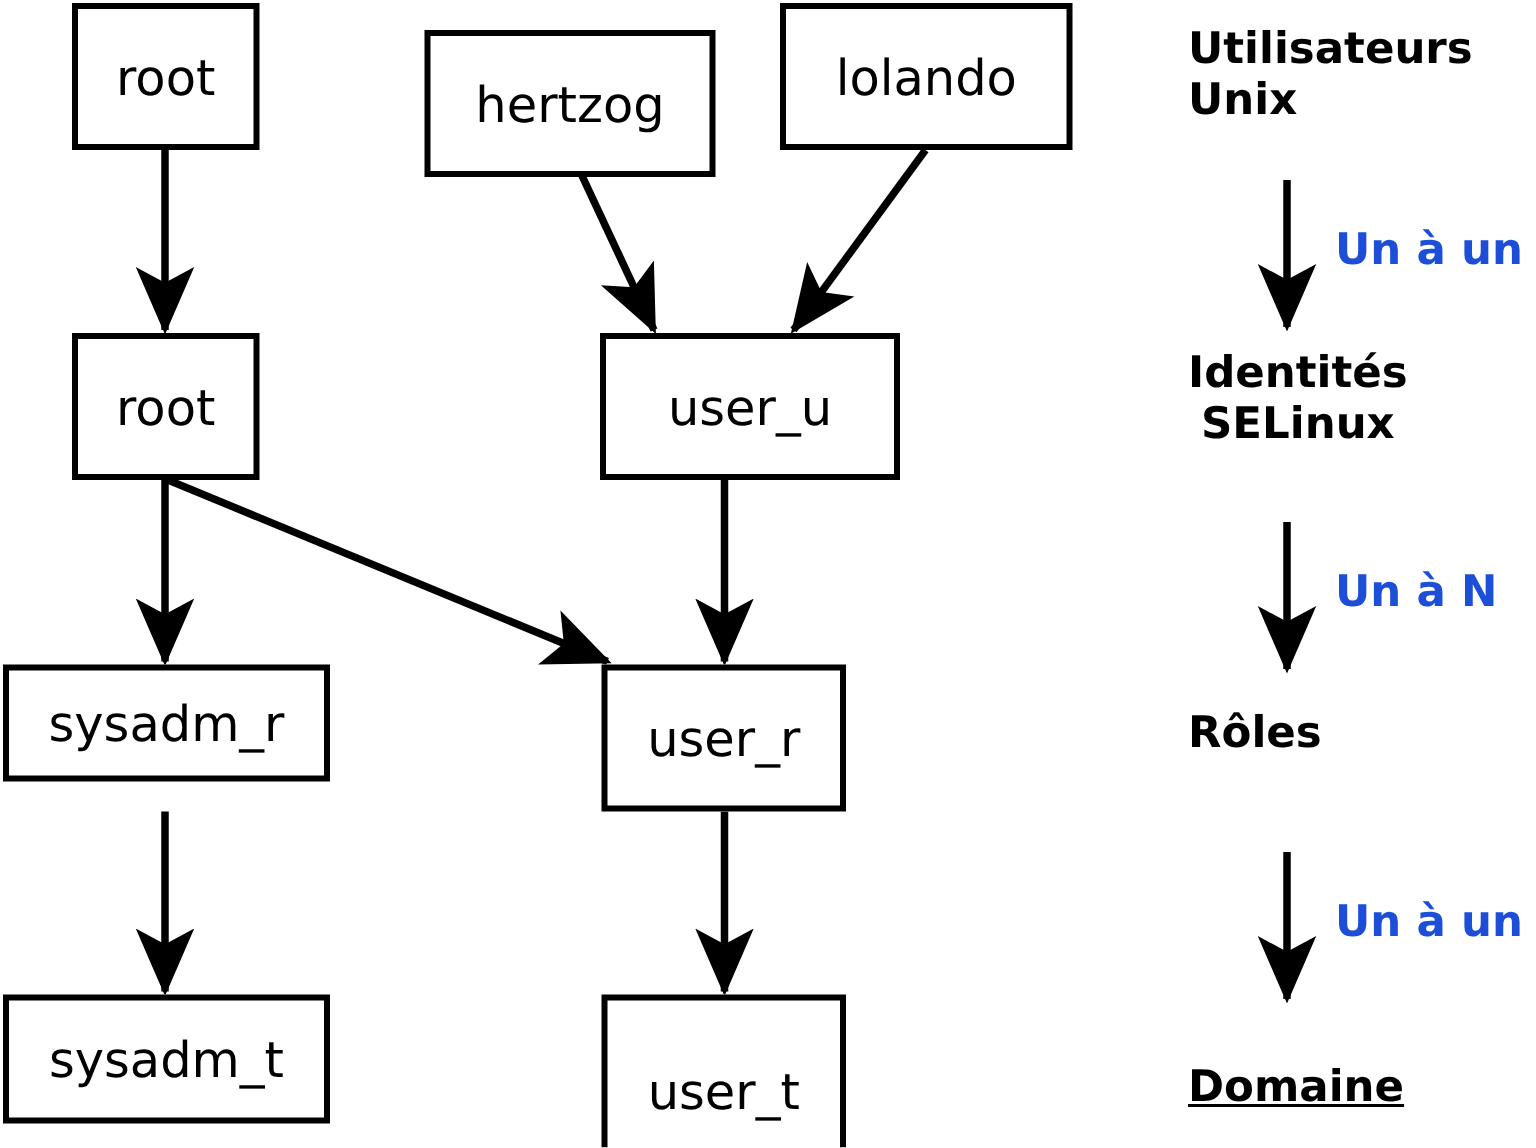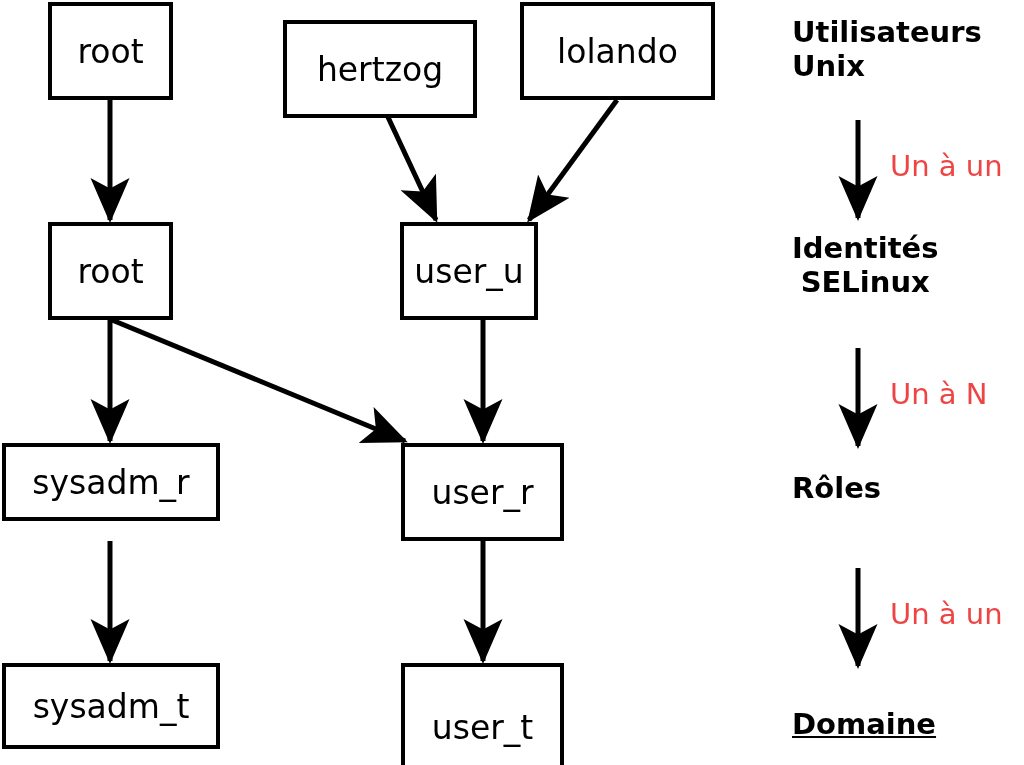--- a/index.html
+++ b/index.html
@@ -50,23 +50,23 @@
     font-weight: bold;
     font-size: 29px;
     color: #000000;
     line-height: 1.16;
     white-space: pre;
     z-index: 3;
   }
   .legend-edge-label {
     position: absolute;
     font-family: "DejaVu Sans", sans-serif;
-    font-weight: 400;
+    font-weight: 700;
     font-size: 29px;
-    color: #ef4444;
+    color: #1d4ed8;
     line-height: 1;
     white-space: nowrap;
     z-index: 3;
   }
 </style>
 </head>
 <body>
 
 <div id="canvas">
 
@@ -102,21 +102,21 @@
       </div>
       <div class="node-box" style="left: 283px; top: 20px; width: 194px; height: 98px; border-color: rgb(0, 0, 0); background: rgb(255, 255, 255);">
         <span class="node-label">hertzog</span>
       </div>
       <div class="node-box" style="left: 520px; top: 2px; width: 195px; height: 98px; border-color: rgb(0, 0, 0); background: rgb(255, 255, 255);">
         <span class="node-label">lolando</span>
       </div>
       <div class="node-box" style="left: 48px; top: 222px; width: 125px; height: 98px; border-color: rgb(0, 0, 0); background: rgb(255, 255, 255);">
         <span class="node-label">root</span>
       </div>
-      <div class="node-box" style="left: 400px; top: 222px; width: 138px; height: 98px; border-color: rgb(0, 0, 0); background: rgb(255, 255, 255);">
+      <div class="node-box" style="left: 400px; top: 222px; width: 200px; height: 98px; border-color: rgb(0, 0, 0); background: rgb(255, 255, 255);">
         <span class="node-label">user_u</span>
       </div>
       <div class="node-box" style="left: 2px; top: 443px; width: 218px; height: 78px; border-color: rgb(0, 0, 0); background: rgb(255, 255, 255);">
         <span class="node-label">sysadm_r</span>
       </div>
       <div class="node-box" style="left: 401px; top: 443px; width: 163px; height: 98px; border-color: rgb(0, 0, 0); background: rgb(255, 255, 255);">
         <span class="node-label">user_r</span>
       </div>
       <div class="node-box" style="left: 2px; top: 663px; width: 218px; height: 86px; border-color: rgb(0, 0, 0); background: rgb(255, 255, 255);">
         <span class="node-label">sysadm_t</span>

